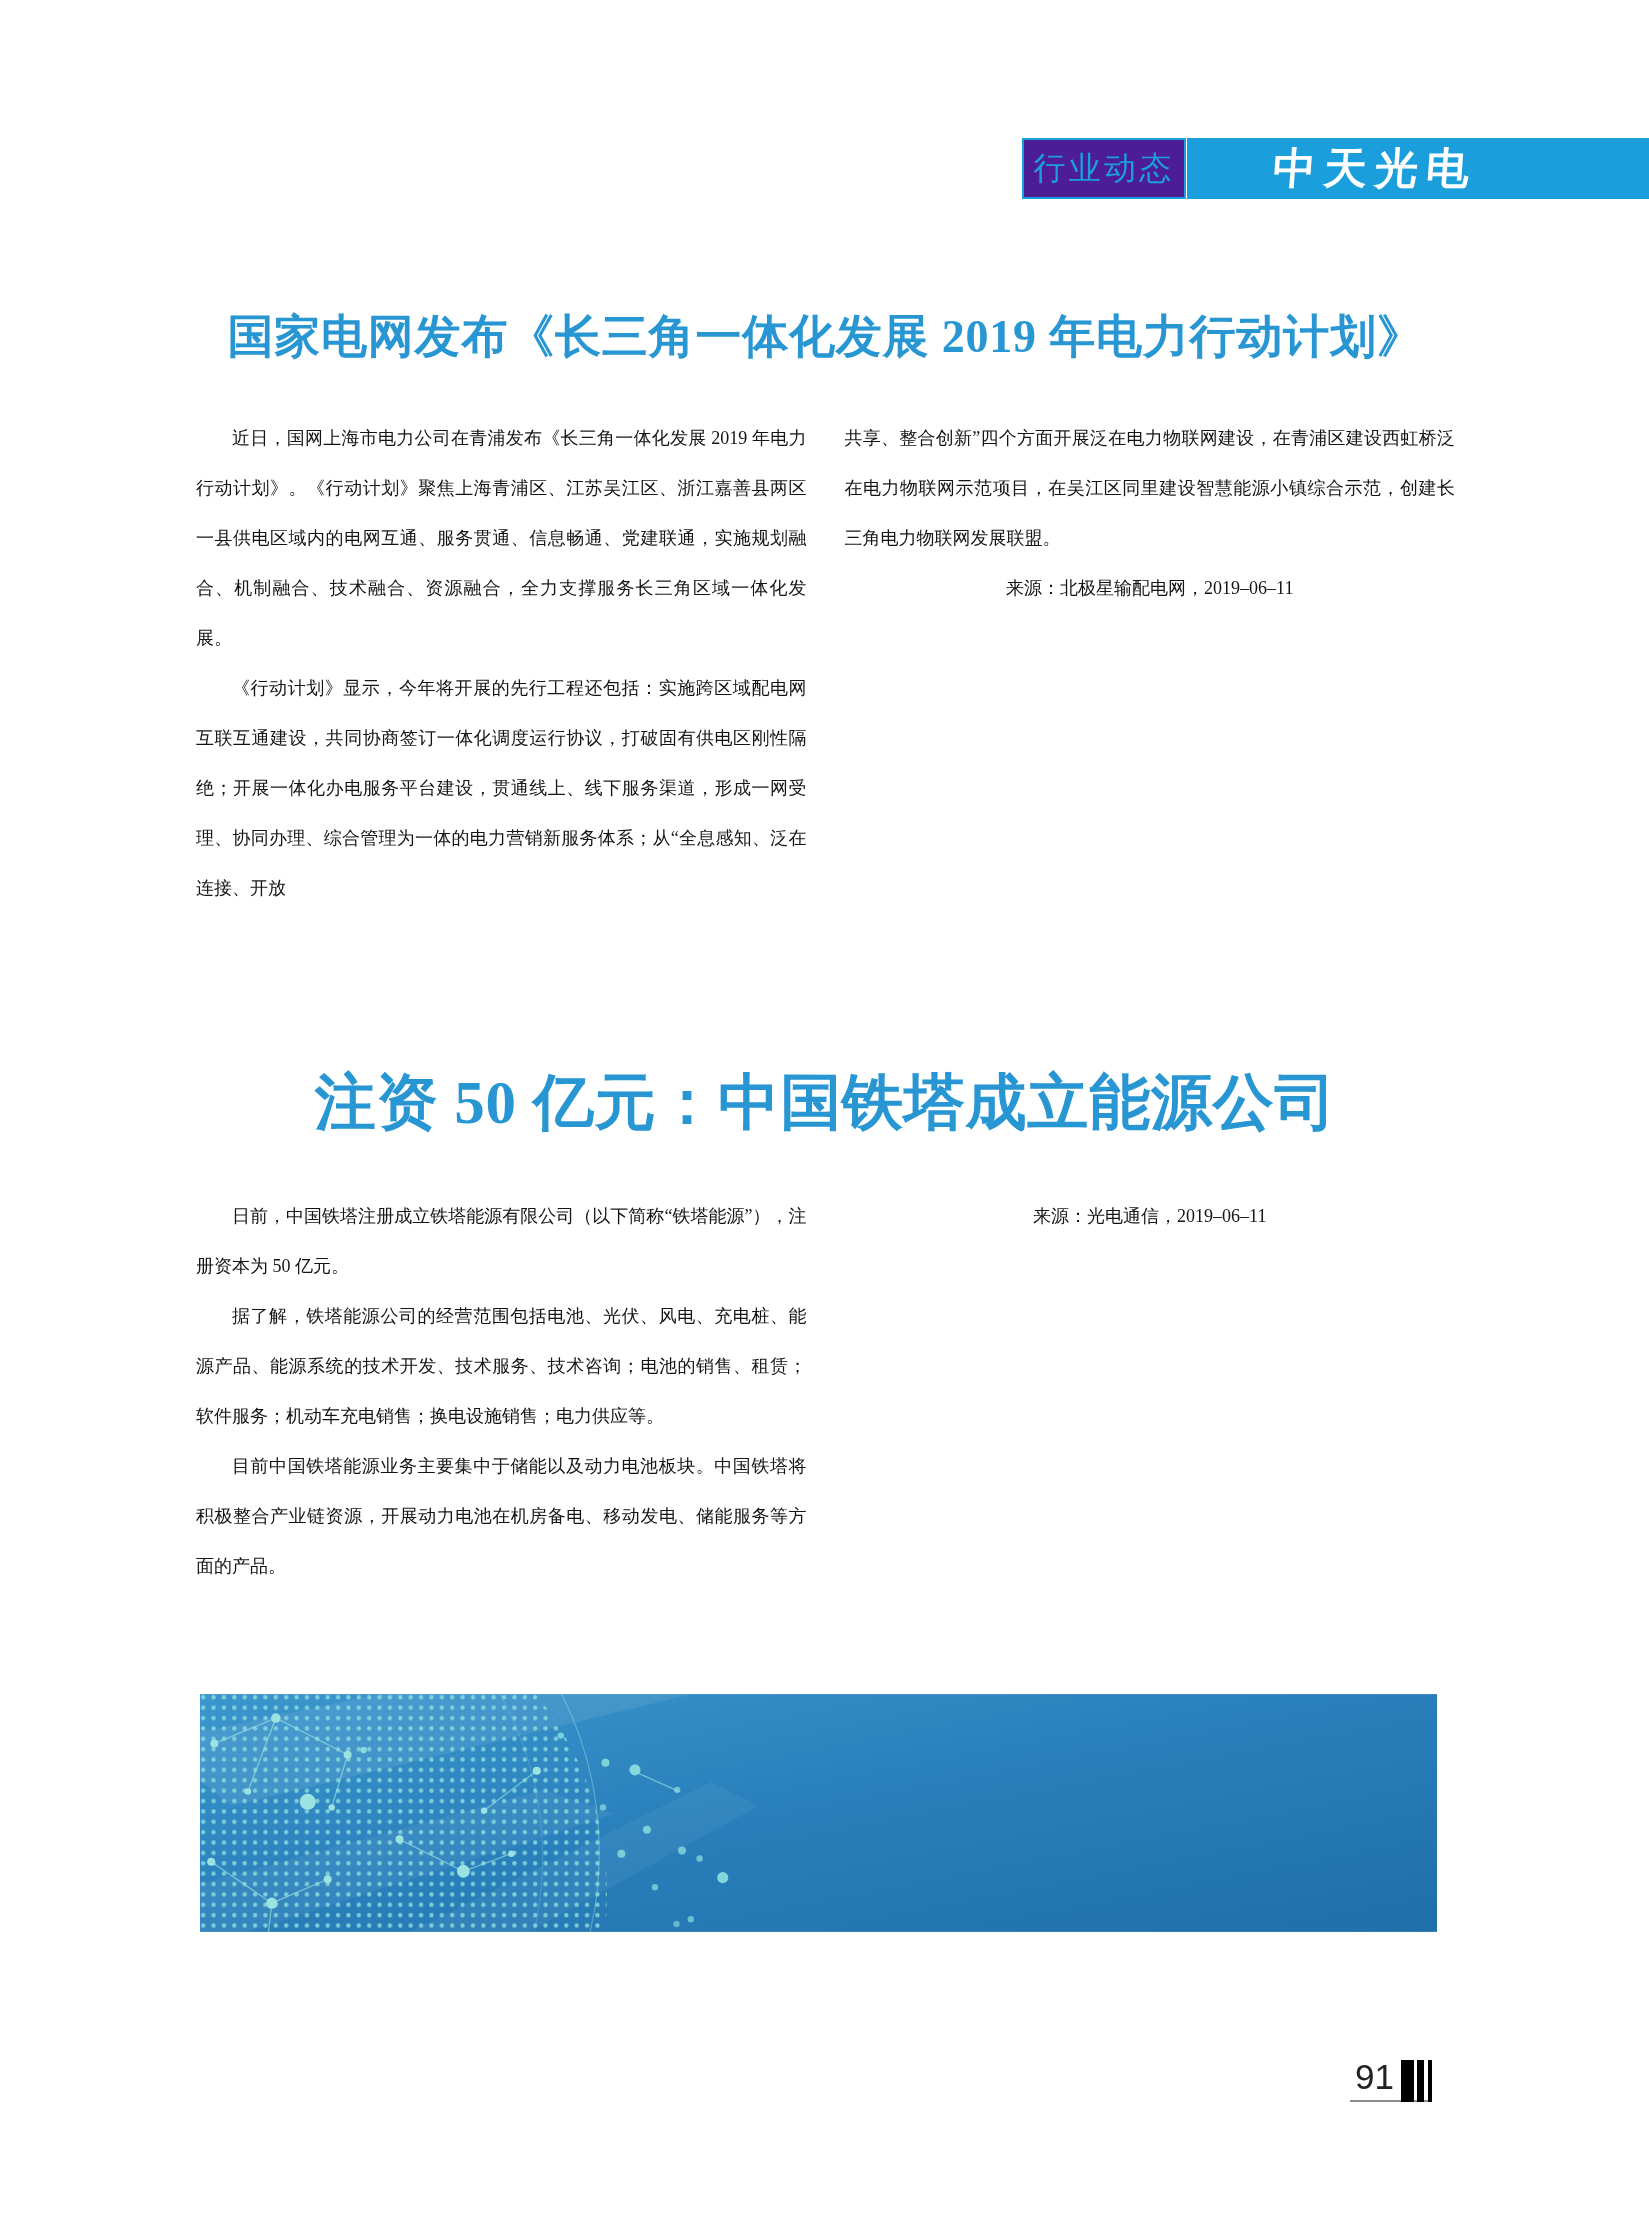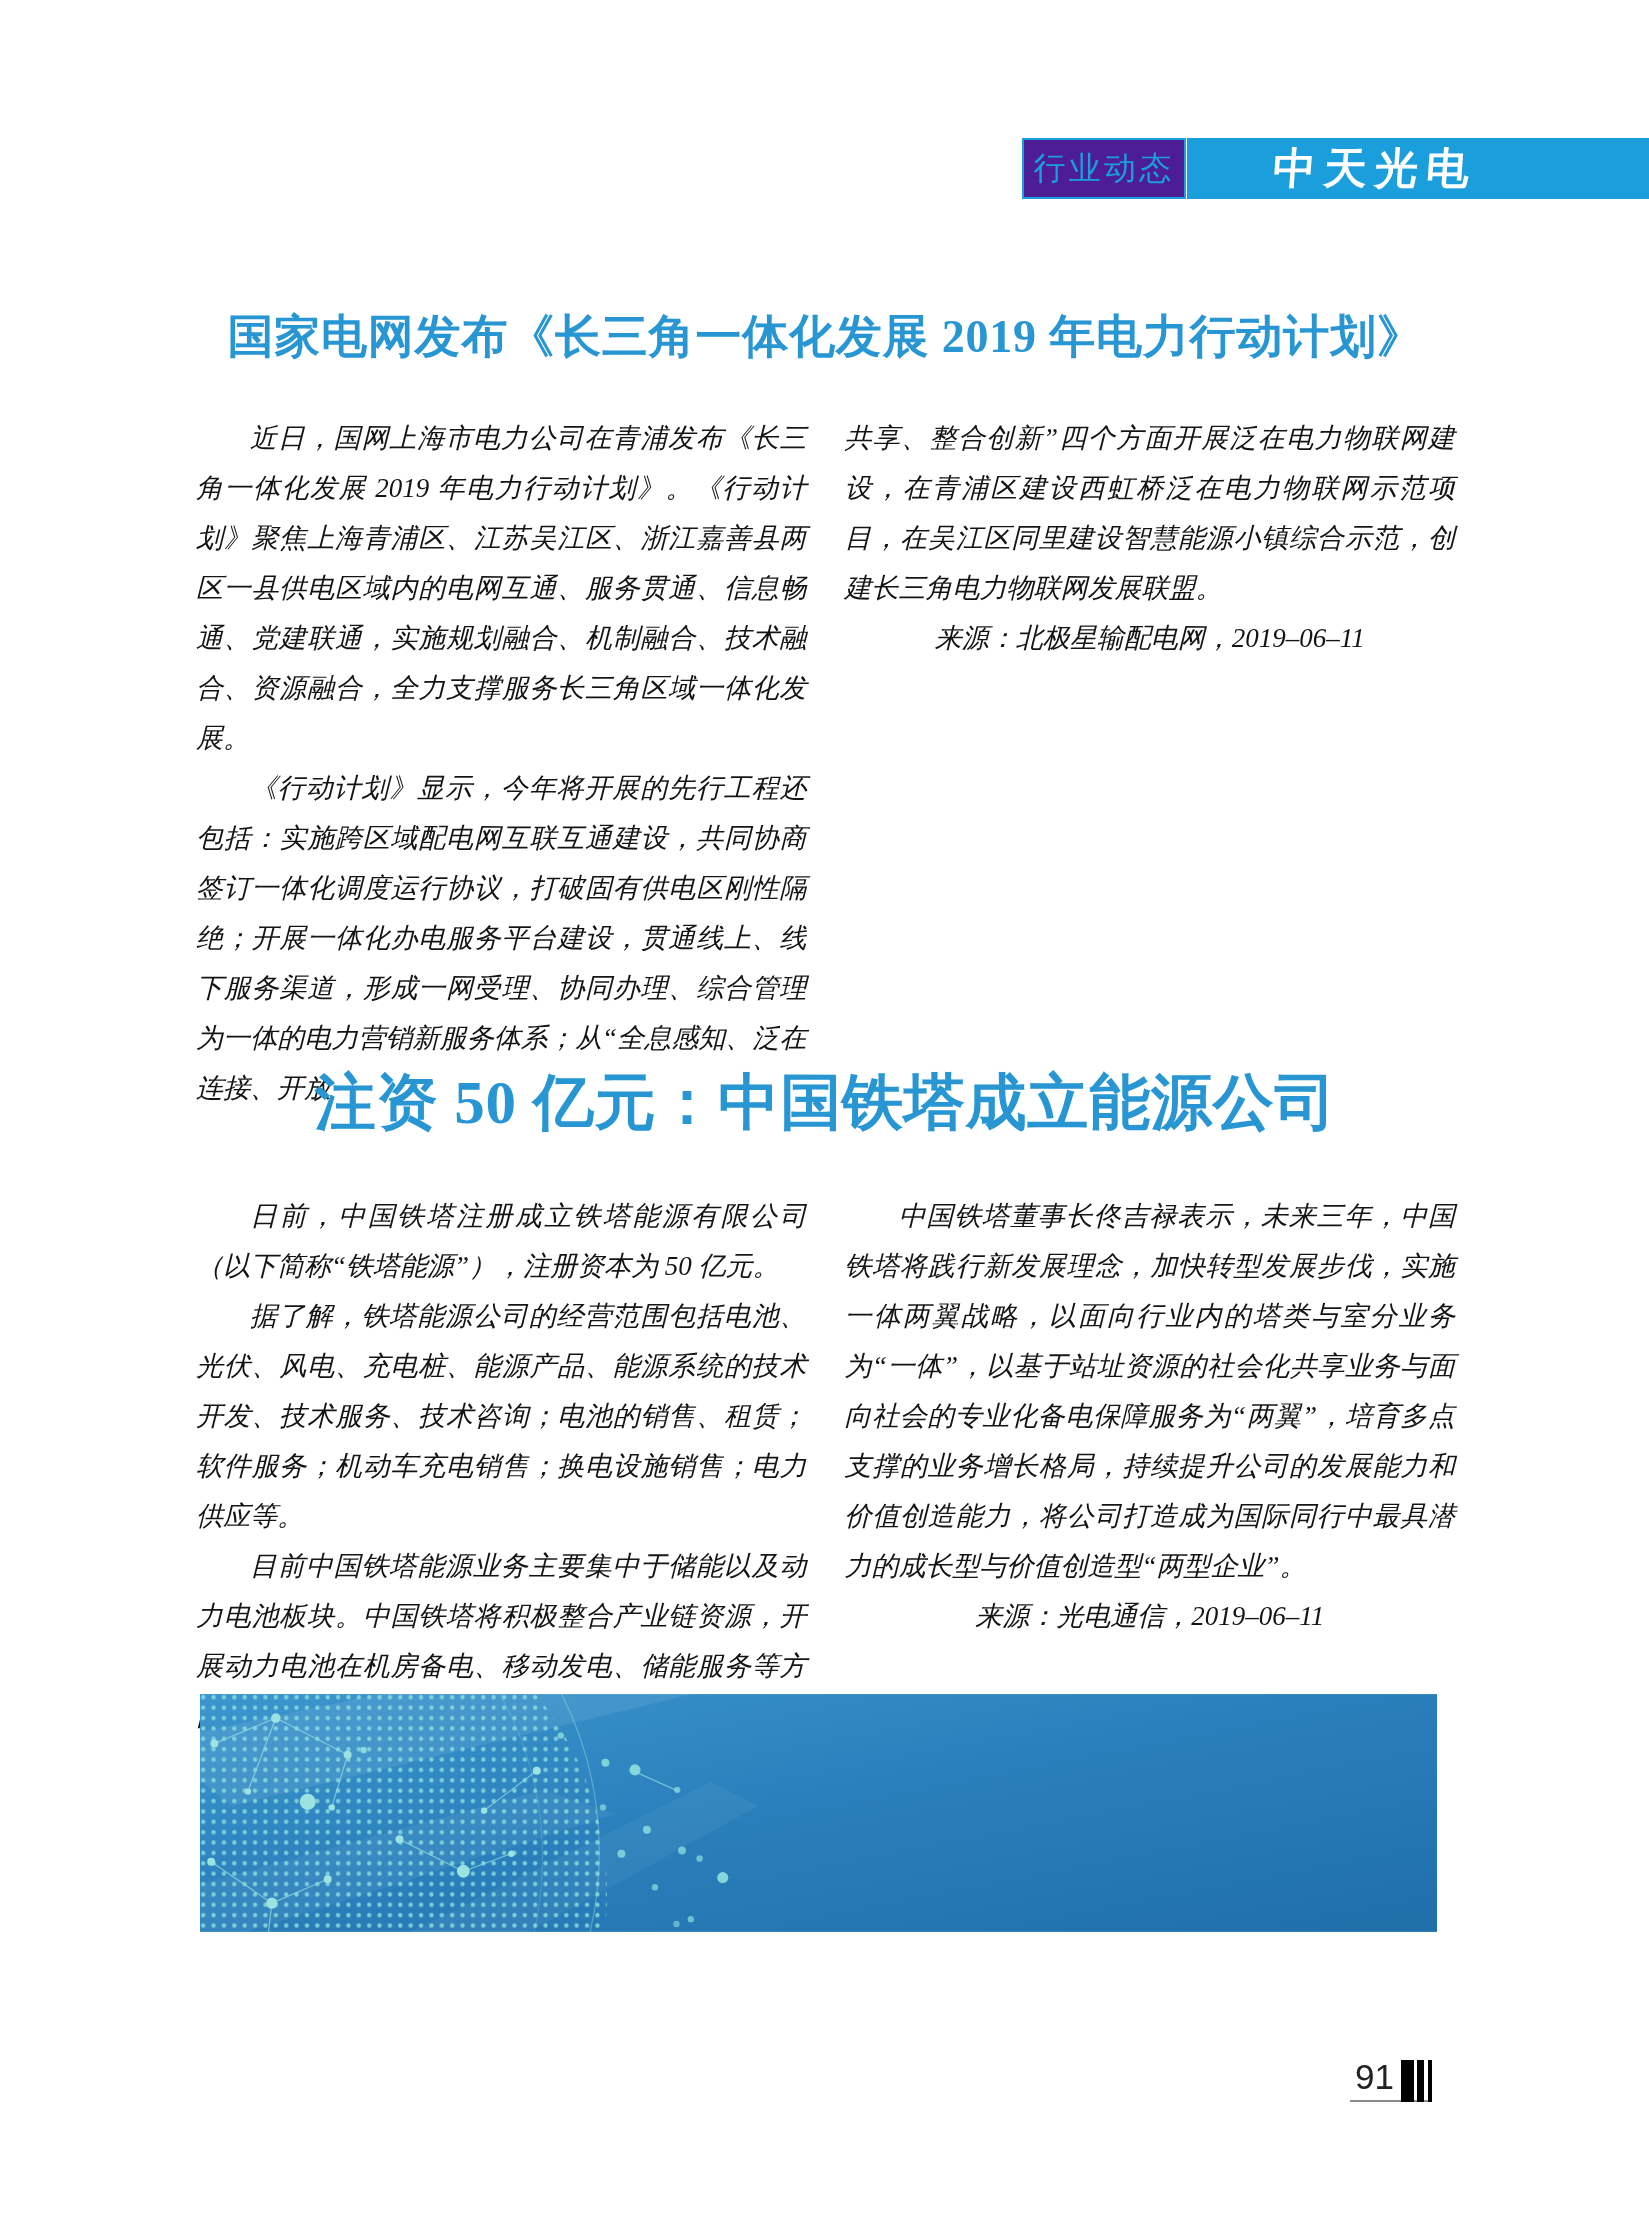--- a/index.html
+++ b/index.html
@@ -39,21 +39,21 @@
   .title1 { top:310px; font-size:46px; line-height:53px; letter-spacing:0.8px; }
   .title2 { top:1076px; font-size:61px; line-height:53px; letter-spacing:0.8px; }
 
   
   .cols {
     position:absolute; left:196px; width:1259px;
     display:flex; gap:38px;
   }
   .article1-body { top:413px; }
   .article2-body { top:1191px; }
-  .col { width:611px; font-size:27px; line-height:50px; text-align:justify;font-style:italic; }
+  .col { width:611px; font-size:18px; line-height:50px; text-align:justify; }
   .col p { margin:0; }
   .indent { text-indent:2em; }
   .source { text-align:center; }
 
   
   .banner {
     position:absolute; left:200px; top:1694px; width:1237px; height:238px;
     overflow:hidden;
   }
   .banner svg { display:block; }
@@ -98,21 +98,20 @@
   </section>
 
   <h1 class="art-title title2">注资 50 亿元：中国铁塔成立能源公司</h1>
   <section class="cols article2-body">
     <div class="col">
       <p class="indent">日前，中国铁塔注册成立铁塔能源有限公司（以下简称“铁塔能源”），注册资本为 50 亿元。</p>
       <p class="indent">据了解，铁塔能源公司的经营范围包括电池、光伏、风电、充电桩、能源产品、能源系统的技术开发、技术服务、技术咨询；电池的销售、租赁；软件服务；机动车充电销售；换电设施销售；电力供应等。</p>
       <p class="indent">目前中国铁塔能源业务主要集中于储能以及动力电池板块。中国铁塔将积极整合产业链资源，开展动力电池在机房备电、移动发电、储能服务等方面的产品。</p>
     </div>
     <div class="col">
-      <p class="indent">中国铁塔董事长佟吉禄表示，未来三年，中国铁塔将践行新发展理念，加快转型发展步伐，实施一体两翼战略，以面向行业内的塔类与室分业务为“一体”，以基于站址资源的社会化共享业务与面向社会的专业化备电保障服务为“两翼”，培育多点支撑的业务增长格局，持续提升公司的发展能力和价值创造能力，将公司打造成为国际同行中最具潜力的成长型与价值创造型“两型企业”。</p>
       <p class="source">来源：光电通信，2019–06–11</p>
     </div>
   </section>
 
   <div class="banner">
     <svg width="1237" height="238" viewBox="0 0 1550 298" xmlns="http://www.w3.org/2000/svg">
       <defs>
         <linearGradient id="bbg" x1="0" y1="0" x2="1" y2="1">
           <stop offset="0" stop-color="#3C96CD"></stop>
           <stop offset="0.45" stop-color="#2A80BC"></stop>

